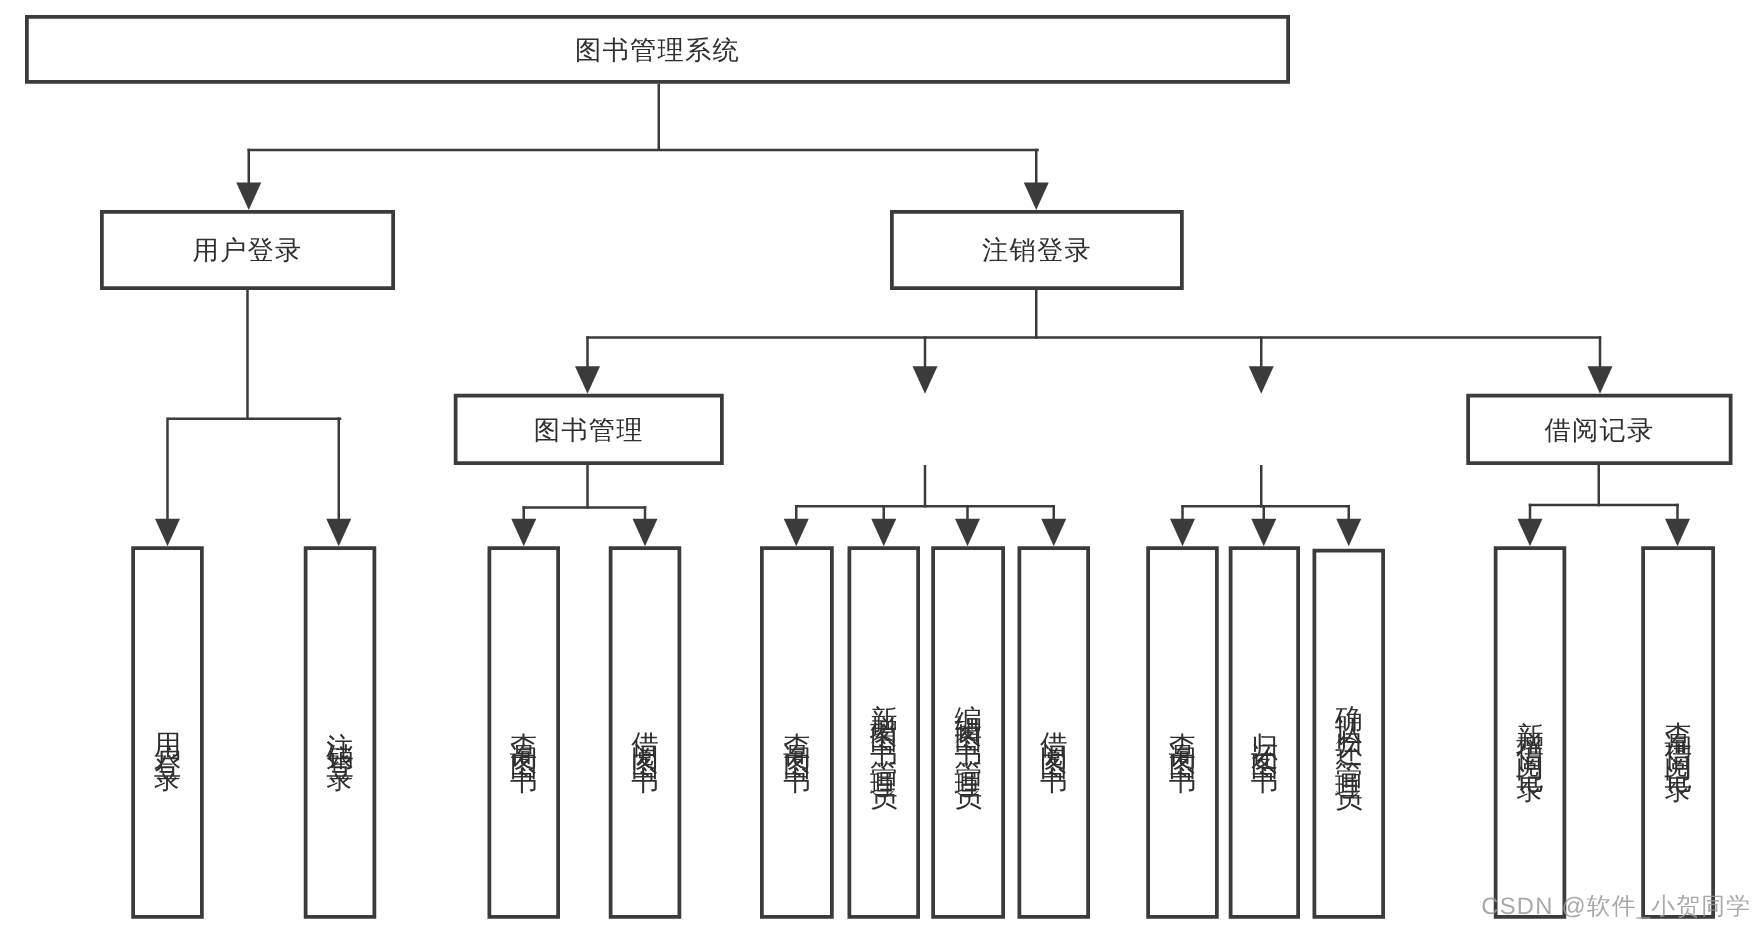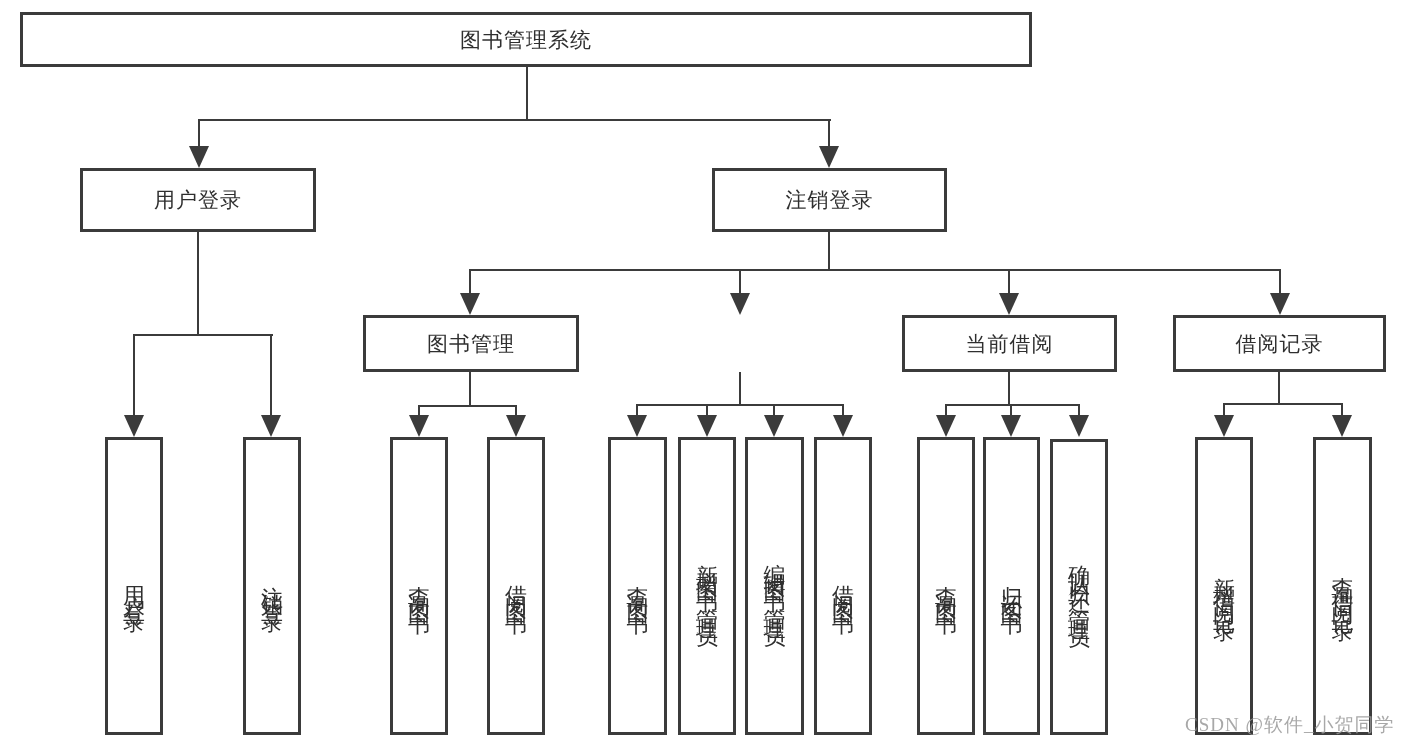--- a/index.html
+++ b/index.html
@@ -38,21 +38,20 @@
     border-top:22px solid #3b3b3b;
   }
   .wm {
     position:absolute;
     left:1185px; top:712px;
     font-size:19px;
     color:#9a9a9a;
     opacity:0.85;
     white-space:nowrap;
     letter-spacing:1px;
-    font-family:Liberation Serif, serif;
   }
 </style>
 </head>
 <body>
 
 <div id="canvas">
 
   <div class="box" style="left:20px; top:12px; width:1012px; height:55px;">
     <span class="hlabel">图书管理系统</span>
   </div>
@@ -91,23 +90,20 @@
   <div class="arr" style="left:460px; top:293px;"></div>
   <div class="ln" style="left:739px; top:269px; width:2px; height:28px;"></div>
   <div class="arr" style="left:730px; top:293px;"></div>
   <div class="ln" style="left:1008px; top:269px; width:2px; height:28px;"></div>
   <div class="arr" style="left:999px; top:293px;"></div>
   <div class="ln" style="left:1279px; top:269px; width:2px; height:28px;"></div>
   <div class="arr" style="left:1270px; top:293px;"></div>
 
   <div class="box" style="left:363px; top:315px; width:216px; height:57px;">
     <span class="hlabel">图书管理</span>
-  </div>
-  <div class="box" style="left:902px; top:315px; width:215px; height:57px;">
-    <span class="hlabel">当前借阅</span>
   </div>
   <div class="box" style="left:1173px; top:315px; width:213px; height:57px;">
     <span class="hlabel">借阅记录</span>
   </div>
 
   <div class="ln" style="left:469px; top:372px; width:2px; height:35px;"></div>
   <div class="ln" style="left:418px; top:405px; width:99px; height:2px;"></div>
   <div class="ln" style="left:418px; top:405px; width:2px; height:14px;"></div>
   <div class="arr" style="left:409px; top:415px;"></div>
   <div class="ln" style="left:515px; top:405px; width:2px; height:14px;"></div>

